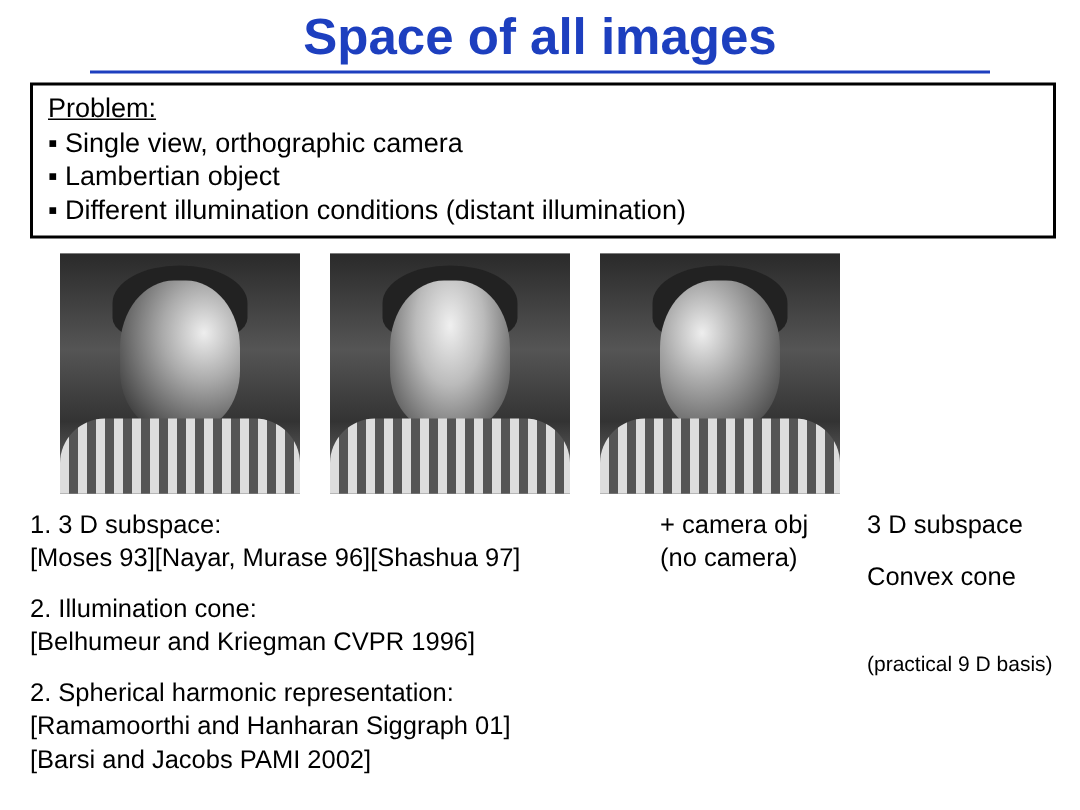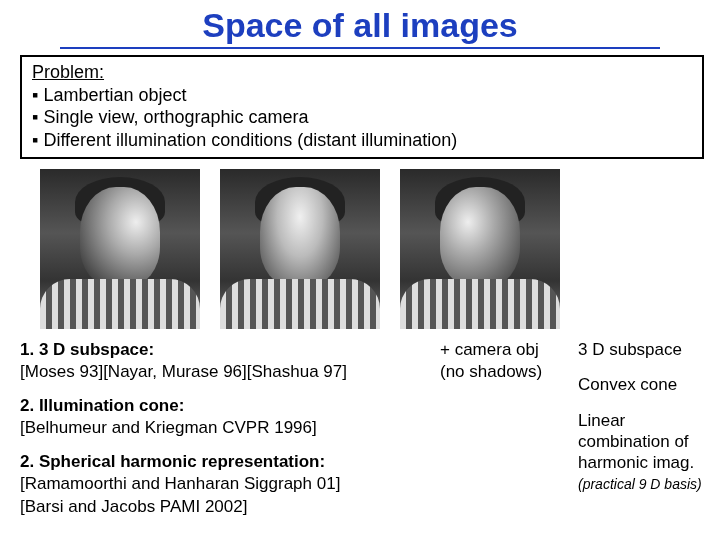--- a/index.html
+++ b/index.html
@@ -104,36 +104,36 @@
     font-size: 17px;
     line-height: 1.3;
     padding-top: 0;
   }
   .right {
     flex: 1;
     font-size: 17px;
     line-height: 1.25;
     padding-left: 8px;
   }
-  .left b { font-weight: bold; }
+  .left b { font-weight: normal; }
   .section { margin-bottom: 12px; }
   .right .group { margin-bottom: 14px; }
-  .right .small { font-size: 14px; font-style: italic; }
+  .right .small { font-size: 14px; }
 </style>
 </head>
 <body>
 
 <div class="slide">
 
   <div class="title">Space of all images</div>
 
   <div class="problem-box">
     <span class="heading">Problem:</span>
+    <span class="bullet">Single view, orthographic camera</span>
     <span class="bullet">Lambertian object</span>
-    <span class="bullet">Single view, orthographic camera</span>
     <span class="bullet">Different illumination conditions  (distant illumination)</span>
   </div>
 
   <div class="images">
     <div class="face v1">
       <div class="bg"></div>
         <div class="hair"></div>
         <div class="head"></div>
         <div class="body"></div>
     </div>
@@ -163,26 +163,26 @@
       </div>
       <div class="section">
         <b>2. Spherical harmonic representation:</b><br>
         <span>[Ramamoorthi and Hanharan Siggraph 01]</span><br>
         <span>[Barsi and Jacobs PAMI 2002]</span>
       </div>
     </div>
 
     <div class="mid">
       <span>+ camera obj</span><br>
-      <span>(no shadows)</span>
+      <span>(no camera)</span>
     </div>
 
     <div class="right">
       <div class="group">3 D subspace</div>
       <div class="group">Convex cone</div>
       <div class="group">
-        <span>Linear combination of harmonic imag.</span><br>
+        <br>
         <span class="small">(practical 9 D basis)</span>
       </div>
     </div>
   </div>
 
 </div>
 
 </body></html>

